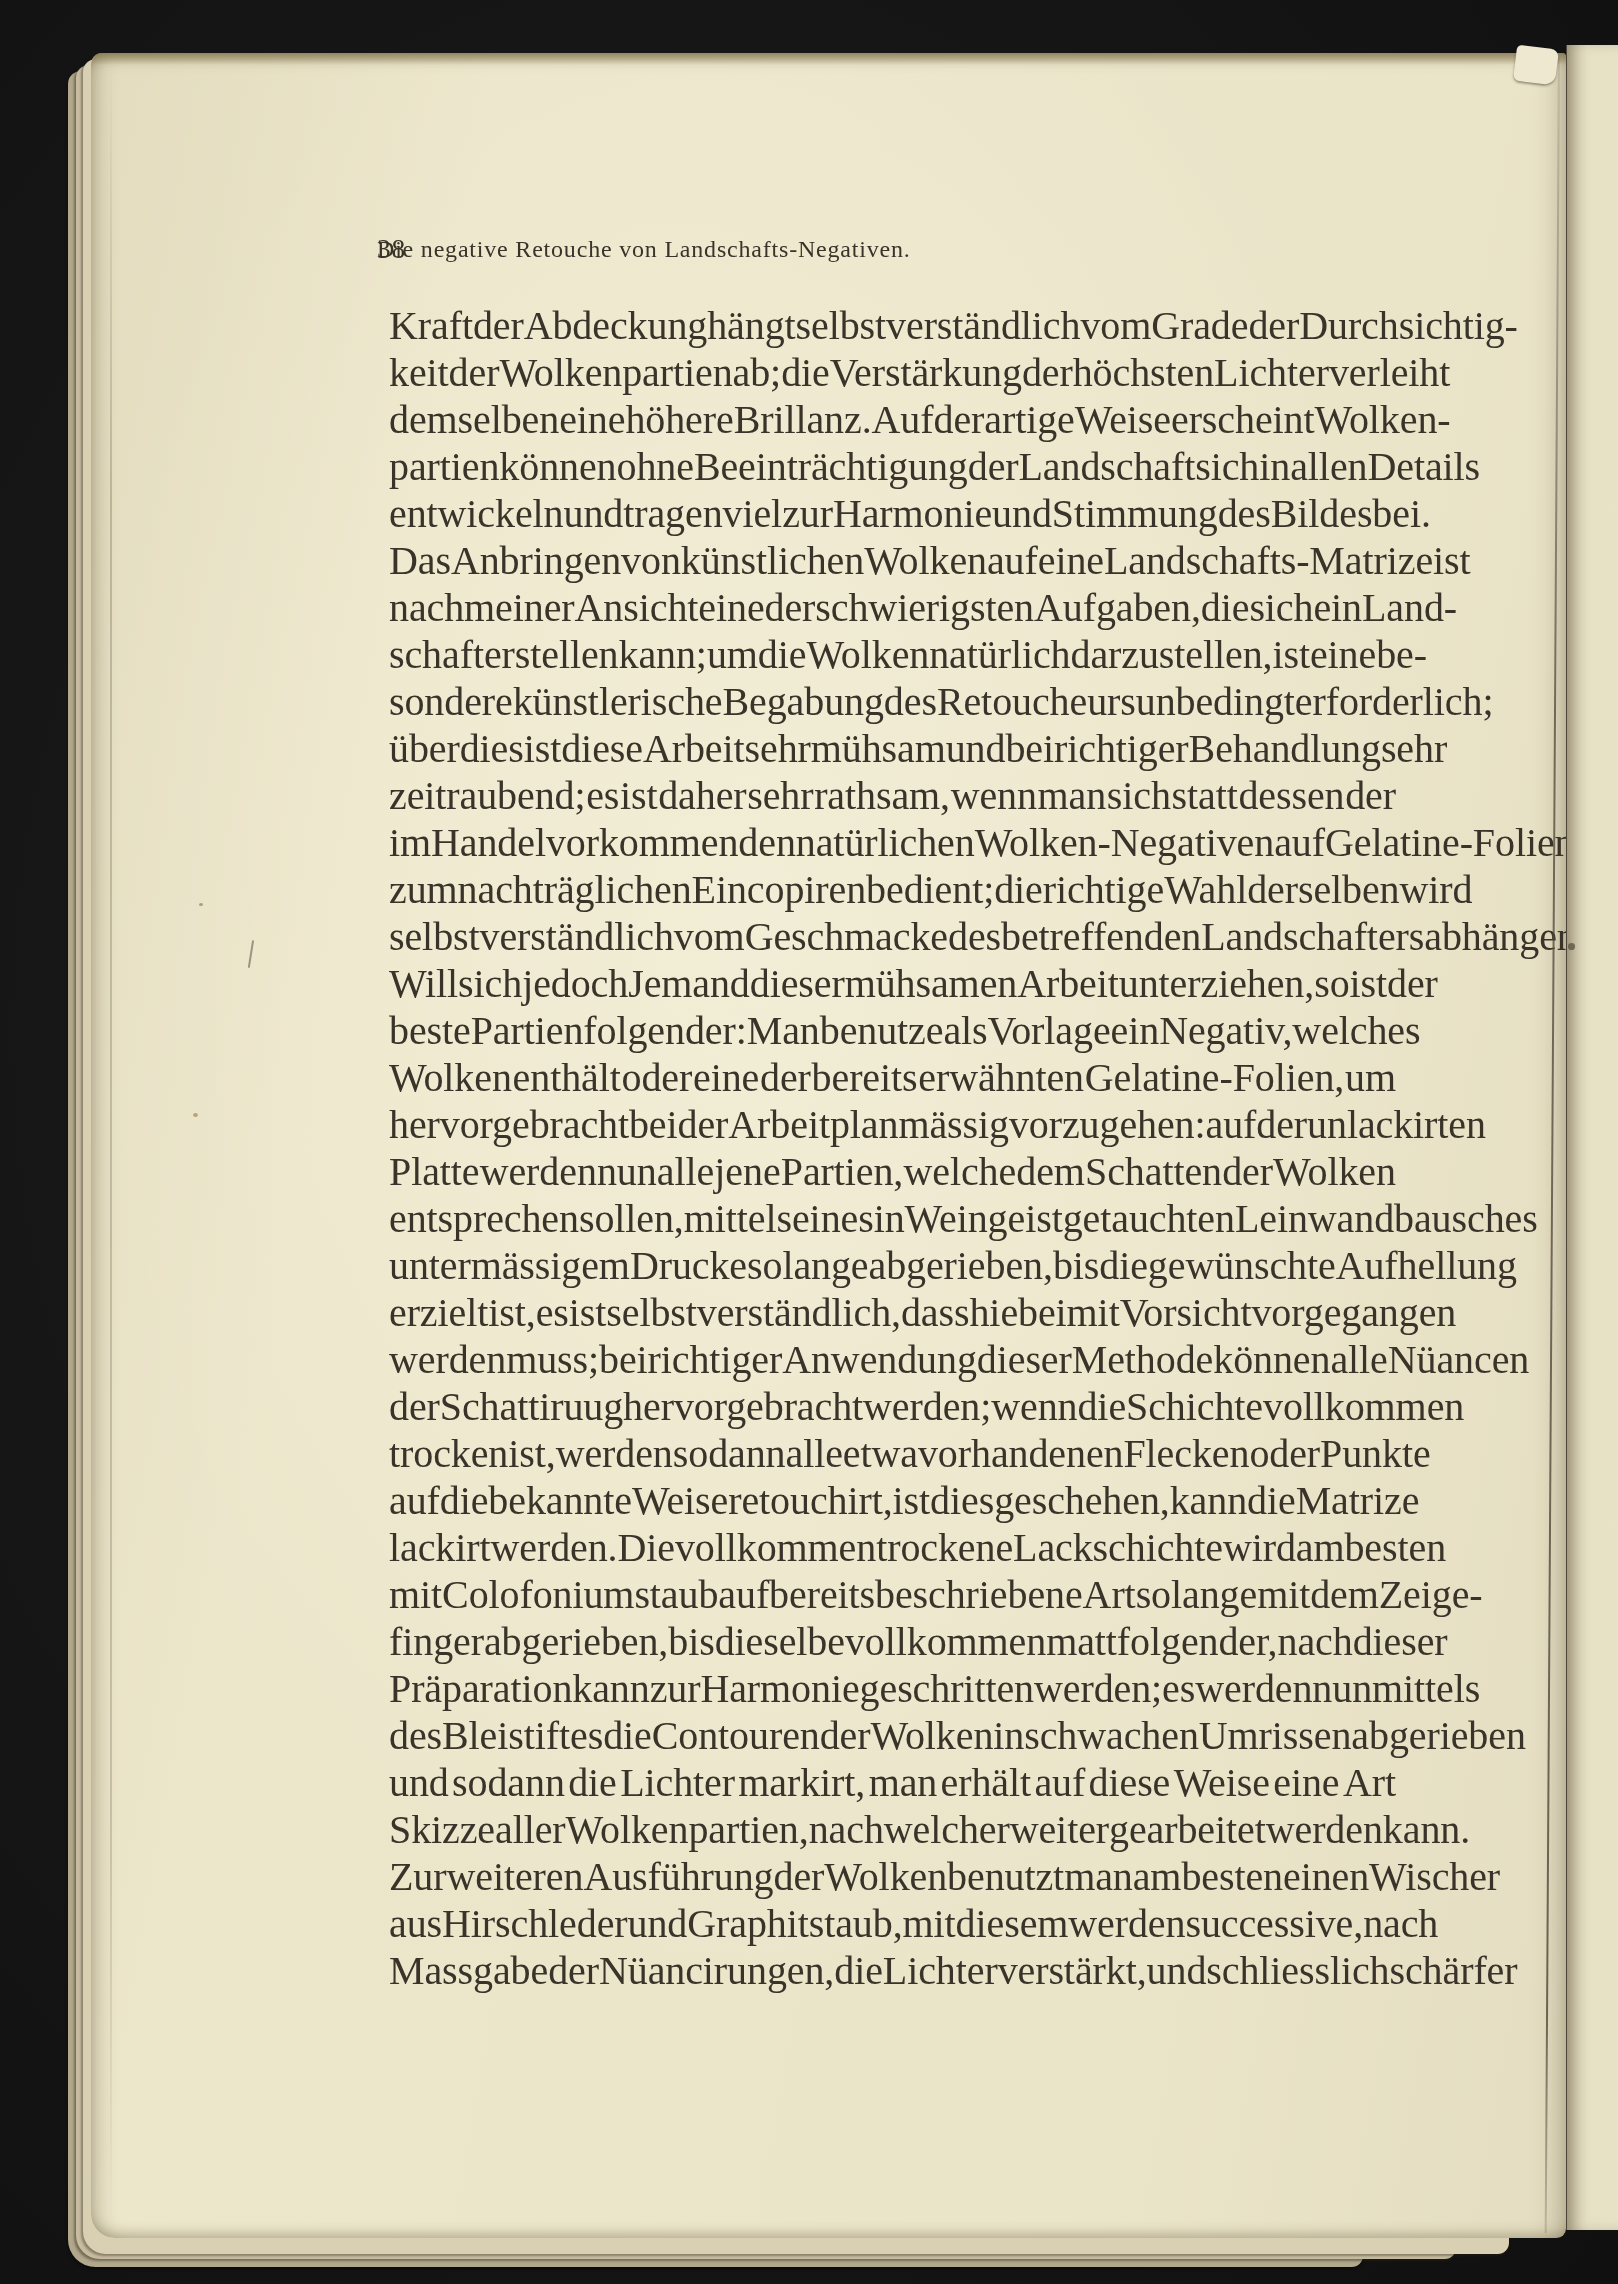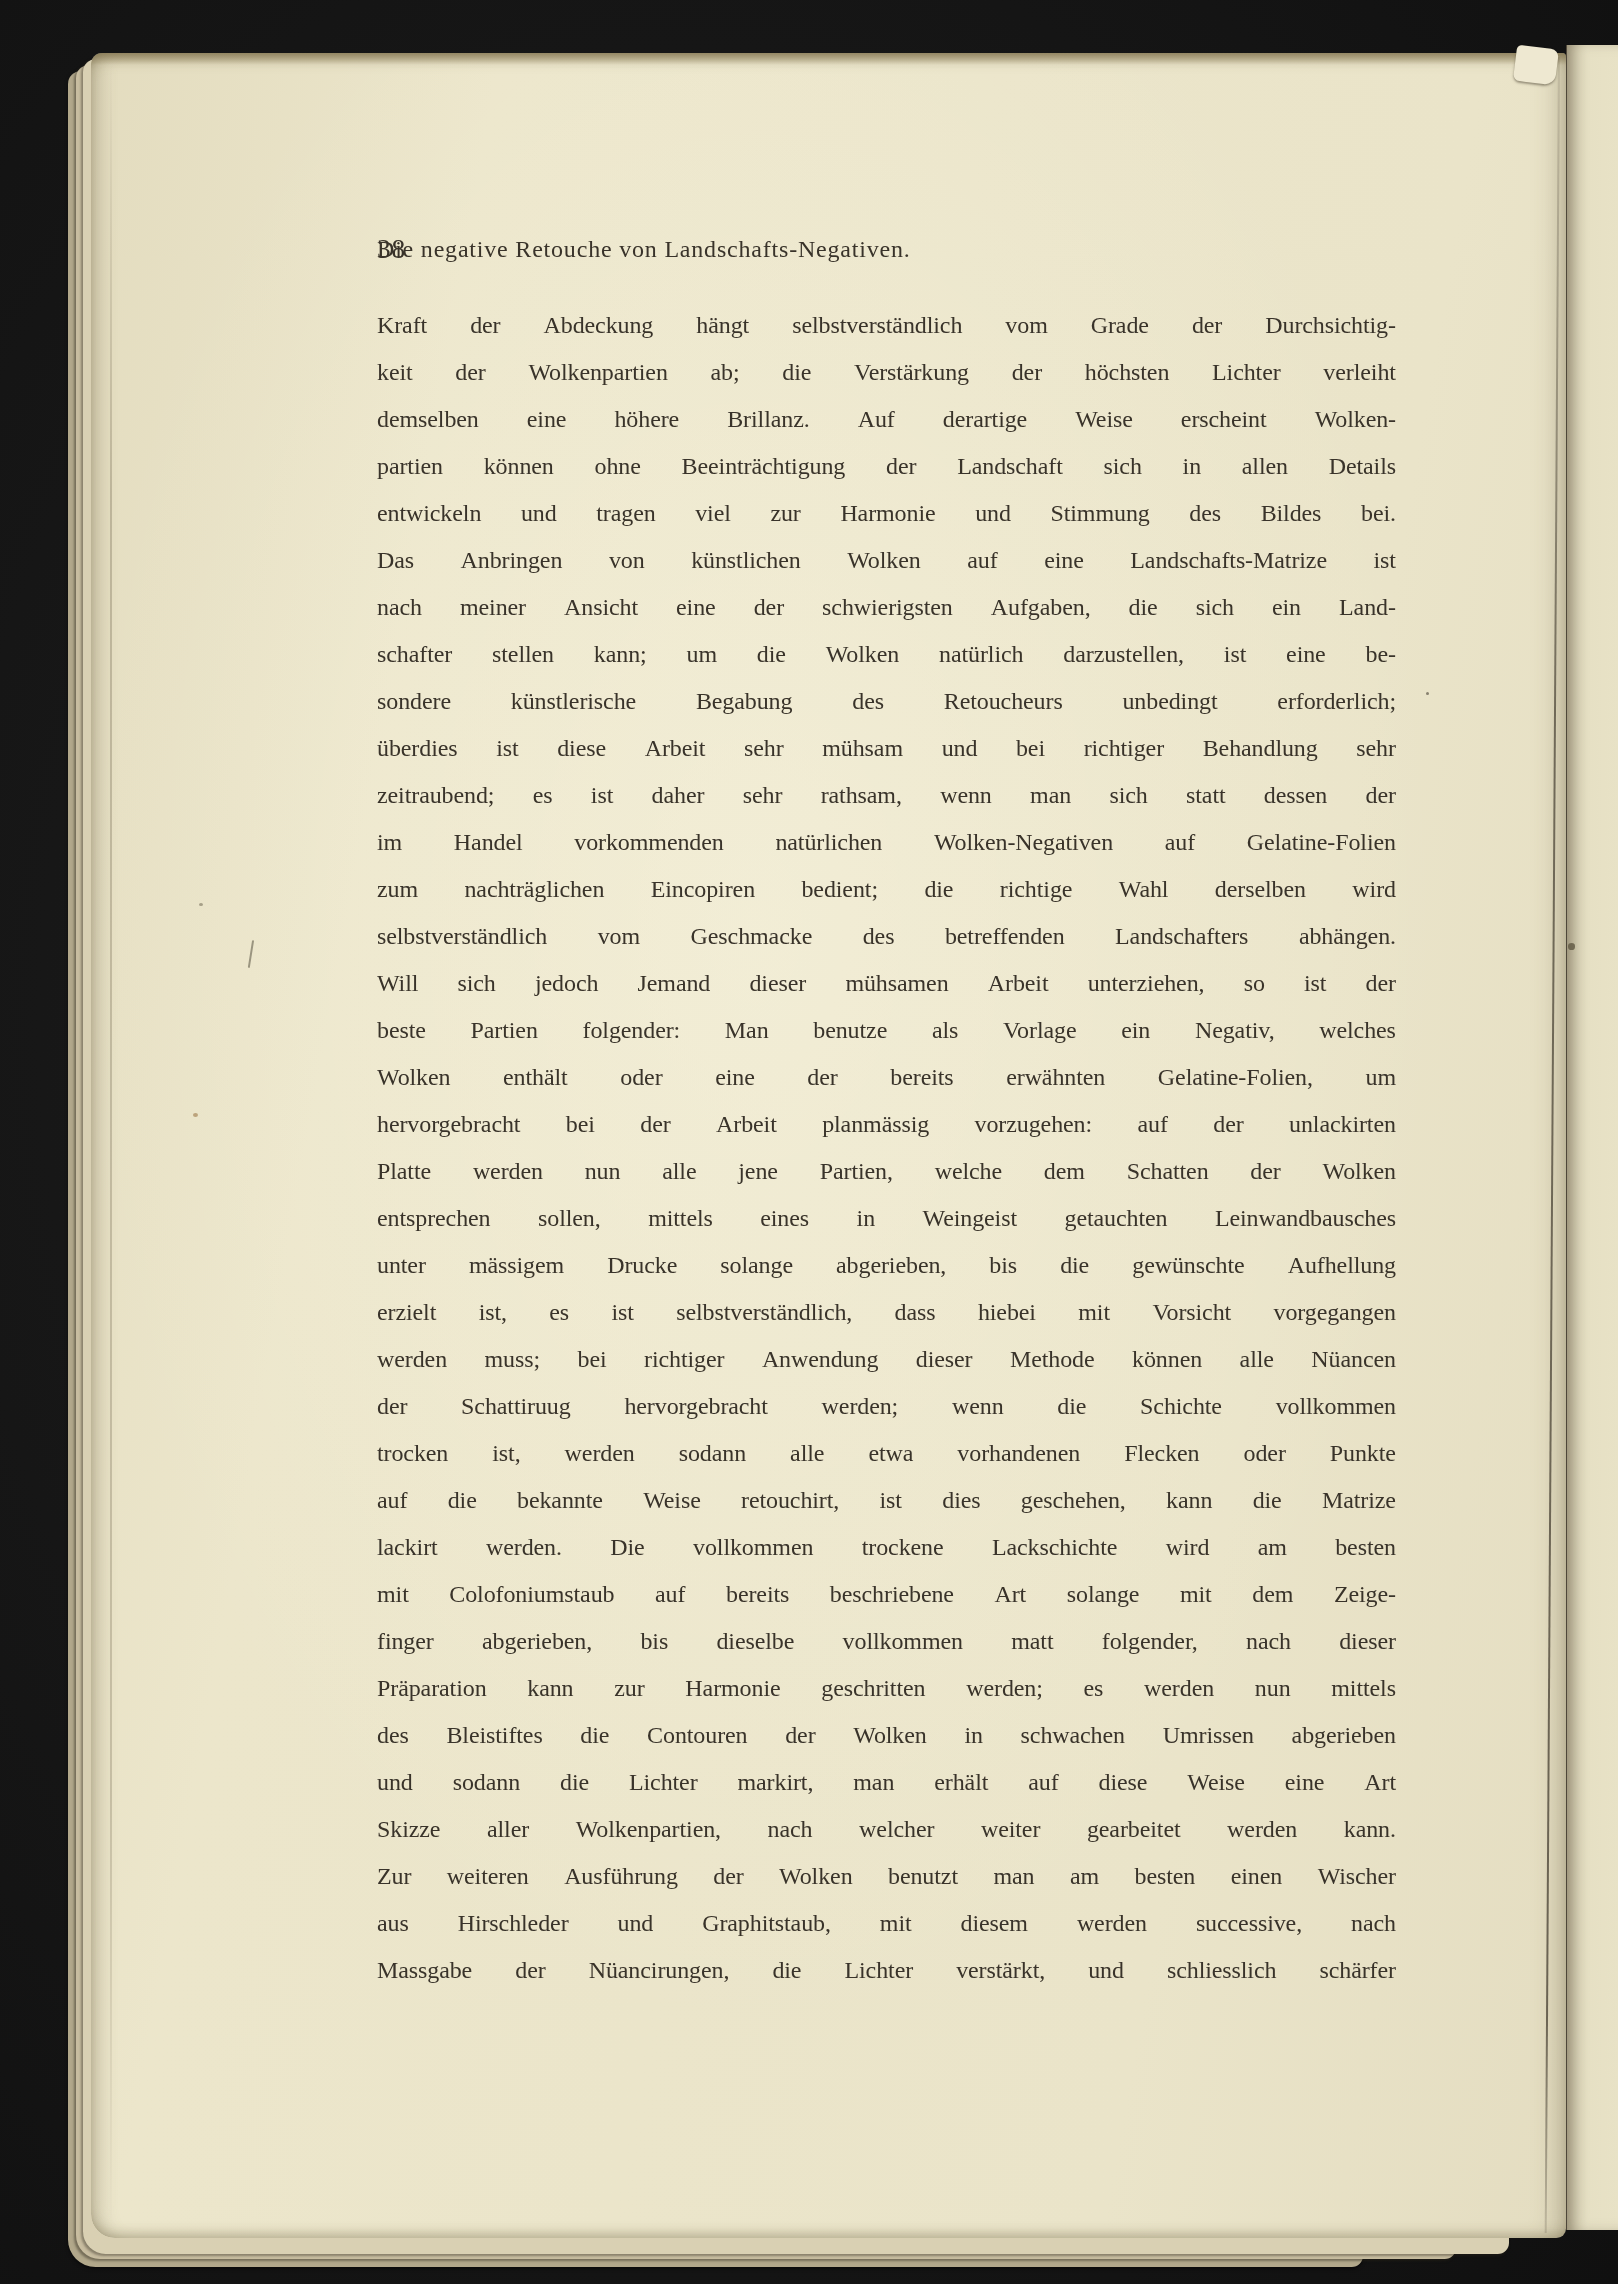--- a/index.html
+++ b/index.html
@@ -36,21 +36,21 @@
   .left-edge-line{position:absolute;left:19.4px;top:8px;width:1.6px;height:2168px;
     background:linear-gradient(to bottom, rgba(120,110,85,.0), rgba(120,110,85,.35) 20%, rgba(120,110,85,.30) 80%, rgba(120,110,85,.0));}
   
   .header{position:absolute;left:286px;top:178px;width:1019px;height:37px;color:#39332a;}
   .pagenum{position:absolute;left:0;top:1.6px;font-size:27.5px;letter-spacing:0.8px;}
   .head{position:absolute;left:0;top:4.9px;width:100%;text-align:left;
     font-size:24px;letter-spacing:0.8px;}
   
   .body-block{position:absolute;left:286px;top:249px;width:1019px;color:#39332a;}
   .line{display:flex;justify-content:space-between;height:47px;align-items:center;
-    font-size:24px;white-space:nowrap;letter-spacing:-0.1px;}
+    font-size:40px;white-space:nowrap;letter-spacing:-0.1px;margin-left:12px;}
   .line span{display:inline-block;}
   
   .sliver{position:absolute;left:1566px;top:45px;width:52px;height:2185px;
     background:linear-gradient(to right,#d9d2b5 0%,#e6e0c4 40%,#e8e2c6 100%);
     border-left:1.6px solid #4e4739;
     box-shadow:inset 11.3px 0 14.6px -6.5px rgba(80,70,50,.55);}
   .gutter-line{position:absolute;left:1558px;top:57px;width:1.6px;height:2176px;
     background:linear-gradient(to bottom, rgba(78,71,57,.1), rgba(78,71,57,.75) 30%, rgba(78,71,57,.8) 90%, rgba(78,71,57,.2));
     transform:rotate(0.35deg);transform-origin:top center;}
   .chip{position:absolute;left:1515px;top:47px;width:42px;height:36px;background:#eee8d1;

